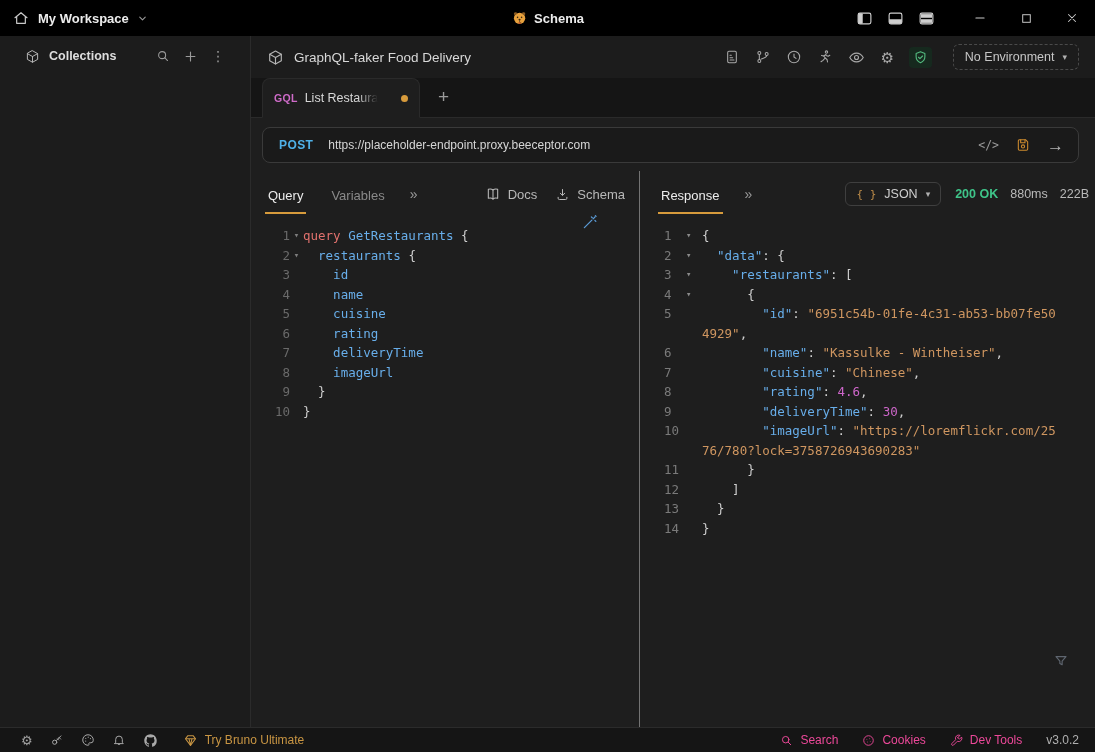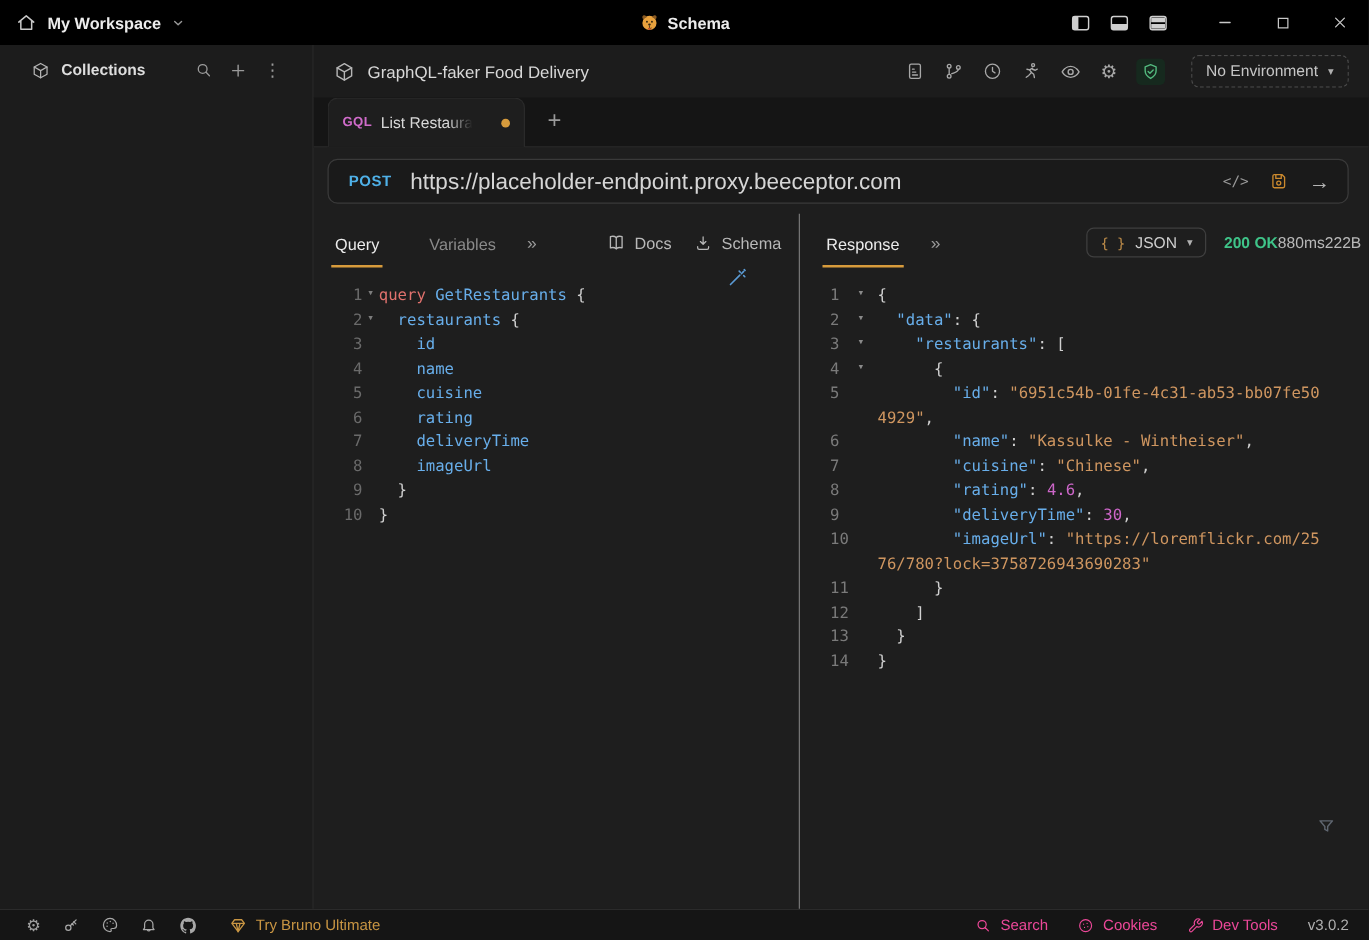--- a/index.html
+++ b/index.html
@@ -53,43 +53,43 @@
                -webkit-mask-image:linear-gradient(90deg,#000 72%,transparent); mask-image:linear-gradient(90deg,#000 72%,transparent); }
   .tab-dot { width:7px; height:7px; border-radius:50%; background:var(--accent,#d79b3c); margin-left:auto; }
   .tab-plus { height:40px; display:flex; align-items:center; padding:0 12px; margin-left:6px;
               font-size:19px; color:#9a9a9a; }
 
   
   .url-row { padding:9px 16px 8px 11px; }
   .url-box { height:36px; background:#1a1a1a; border:1px solid #3a3a3a; border-radius:8px;
              display:flex; align-items:center; }
   .method { font-size:12px; font-weight:bold; letter-spacing:.4px; color:var(--method,#4fb1e8); padding:0 15px 0 16px; }
-  .url-text { flex:1; font-size:18px; color:#d6d6d6; white-space:nowrap; overflow:hidden; }
+  .url-text { flex:1; font-size:12px; color:#d6d6d6; white-space:nowrap; overflow:hidden; }
   .url-actions { display:flex; align-items:center; gap:16px; padding-right:14px; }
   .code-tag { font-family:"DejaVu Sans Mono", monospace; font-size:11.5px; color:#9a9a9a; }
   .save-ic { color:var(--save,#cc8a2e); }
   .send-arrow { font-size:17px; color:#b5b5b5; line-height:1; }
 
   
   .panes { flex:1; min-height:0; display:flex; }
   .pane-left { width:389px; border-right:1px solid #737373; display:flex; flex-direction:column; position:relative; }
   .pane-right { flex:1; min-width:0; display:flex; flex-direction:column; position:relative; }
   .pane-header { height:46px; flex-shrink:0; display:flex; align-items:center; padding:0 14px; }
   .pane-right .pane-header { padding:0 6px 0 18px; }
   .ptab { font-size:13px; color:#ececec; padding:14px 3px 9px; border-bottom:2px solid var(--accent,#d79b3c); }
-  .ptab.inactive { color:#8a8a8a; border-bottom-color:transparent; margin-left:34px; }
+  .ptab.inactive { color:#8a8a8a; border-bottom-color:transparent; margin-left:22px; }
   .chev2 { color:#9a9a9a; font-size:14px; margin-left:22px; }
   .ph-right { margin-left:auto; display:flex; align-items:center; gap:18px; color:#b8b8b8; font-size:13px; }
   .ph-item { display:flex; align-items:center; gap:7px; }
 
   .json-pill { margin-left:auto; border:1px solid #3f3f3f; border-radius:6px; padding:4px 10px;
                display:flex; align-items:center; gap:8px; }
   .json-braces { font-family:"DejaVu Sans Mono", monospace; font-size:11px; color:#c08e4a; }
   .json-label { font-size:12.5px; color:#cfcfcf; }
-  .resp-stats { display:flex; align-items:center; margin-left:14px; font-size:12.5px; color:#b9b9b9; }
+  .resp-stats { display:flex; align-items:center; gap:12px; margin-left:14px; font-size:12.5px; color:#b9b9b9; }
   .stat-ok { color:var(--green,#3fc489); font-weight:bold; }
 
   
   .code-area { flex:1; font-family:"DejaVu Sans Mono", monospace; font-size:12.5px; line-height:19.5px;
                padding-top:9px; overflow:hidden; }
   .code-line { display:flex; }
   .code-text { white-space:pre; color:#d0d0d0; }
   .q-code { padding-left:14px; }
   .q-code .gut-num { width:25px; text-align:right; color:#6a6a6a; flex-shrink:0; }
   .q-code .gut-fold { width:13px; text-align:center; color:#7d7d7d; font-size:9px; flex-shrink:0; }

